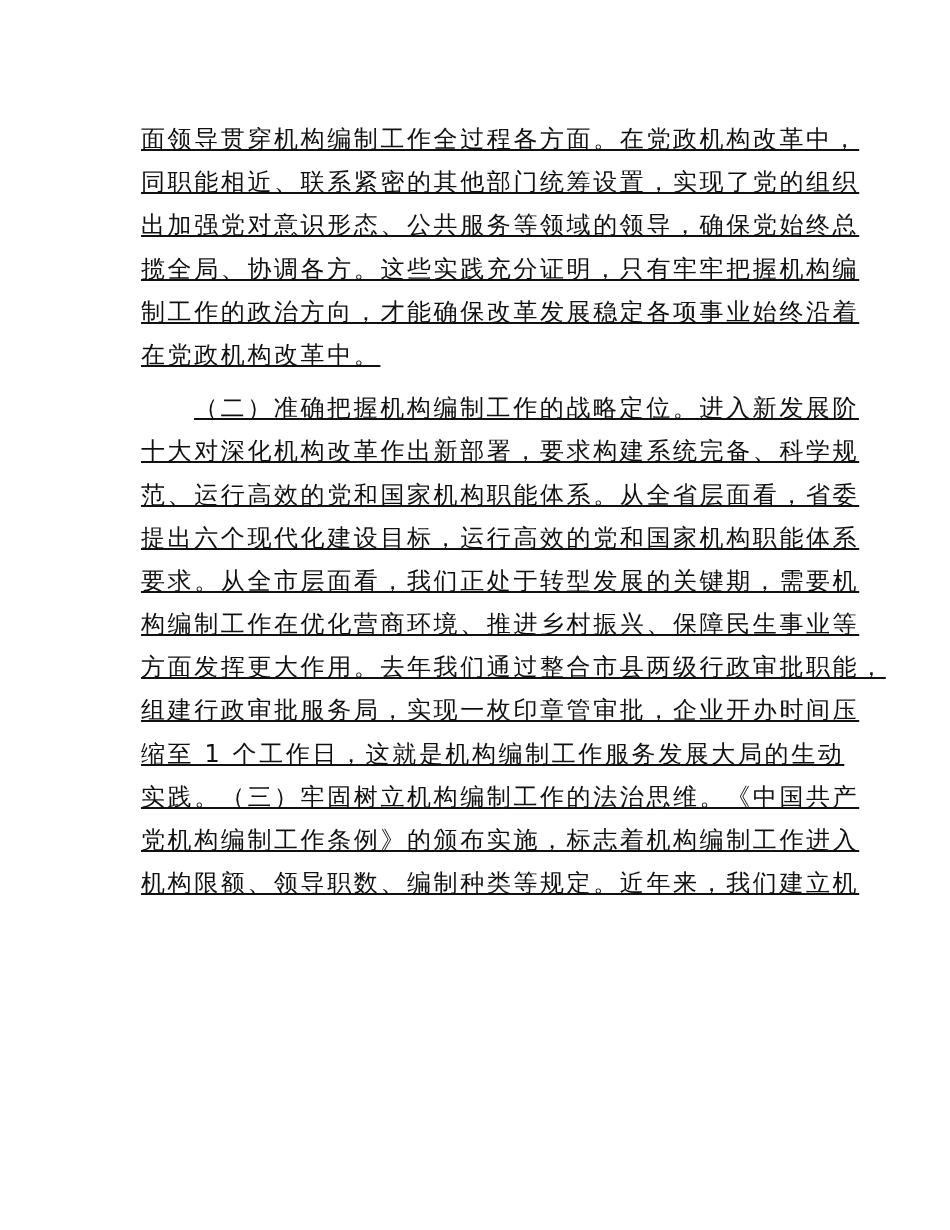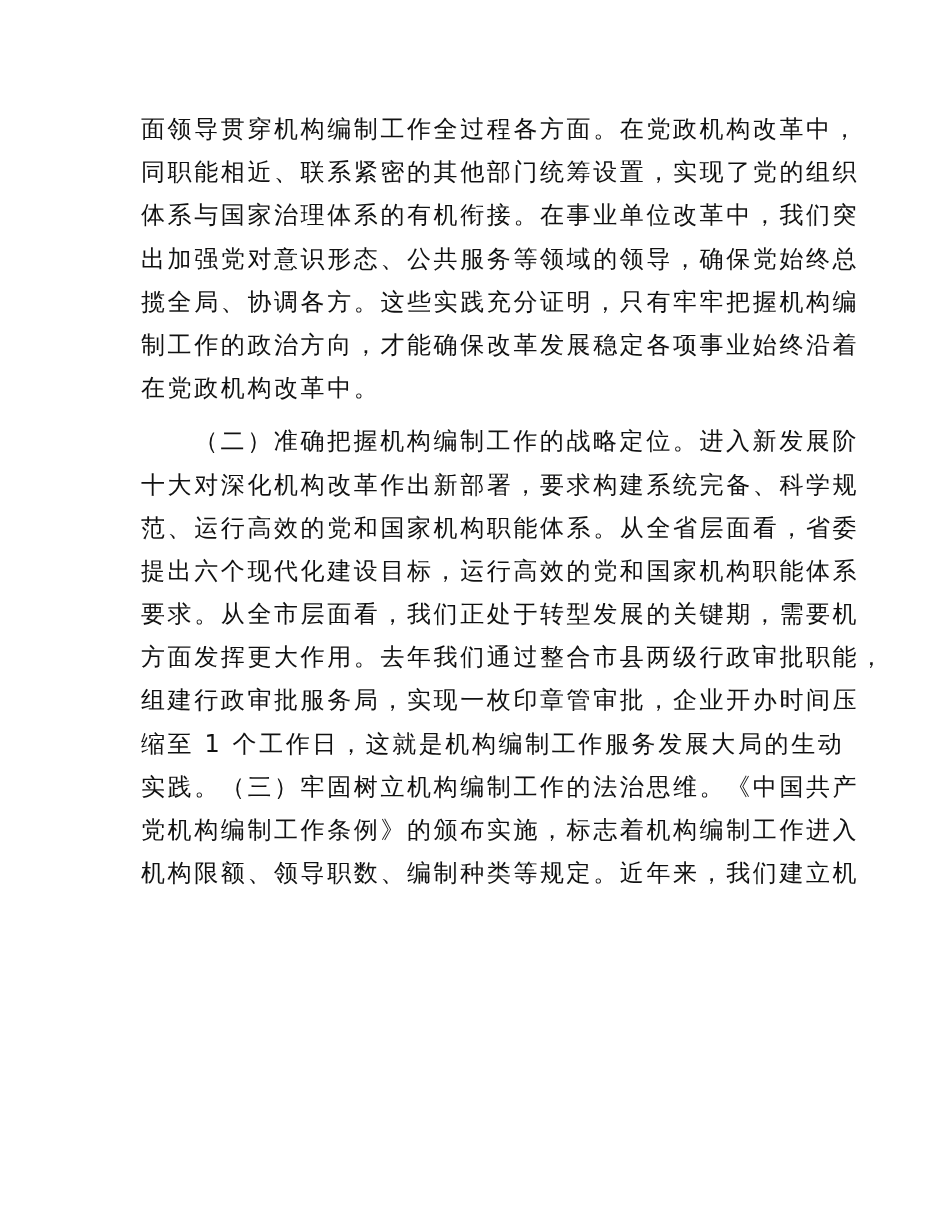--- a/index.html
+++ b/index.html
@@ -19,22 +19,23 @@
     position: absolute;
     left: 0;
     top: 0;
     width: 950px;
     height: 1230px;
     background: #ffffff;
   }
   .body-text {
     position: absolute;
     left: 141px;
-    top: 108px;
+    top: 118px;
     width: 690px;
+    text-decoration: underline;
   }
   .para {
     margin: 0;
   }
   .line {
     display: block;
     height: 43.2px;
     line-height: 43.2px;
     font-size: 24px;
     letter-spacing: 2.6px;
@@ -49,33 +50,33 @@
 </style>
 </head>
 <body>
 
 <div class="page">
   <div class="body-text">
 
     <p class="para">
       <span class="line">面领导贯穿机构编制工作全过程各方面。在党政机构改革中，</span>
       <span class="line">同职能相近、联系紧密的其他部门统筹设置，实现了党的组织</span>
-      <span class="line">体系与国家治理体系的有机衔接。在事业单位改革中，我们突</span>
       <span class="line">出加强党对意识形态、公共服务等领域的领导，确保党始终总</span>
       <span class="line">揽全局、协调各方。这些实践充分证明，只有牢牢把握机构编</span>
       <span class="line">制工作的政治方向，才能确保改革发展稳定各项事业始终沿着</span>
       <span class="line">在党政机构改革中。</span>
     </p>
 
     <p class="para">
       <span class="line indent">（二）准确把握机构编制工作的战略定位。进入新发展阶</span>
       <span class="line">十大对深化机构改革作出新部署，要求构建系统完备、科学规</span>
       <span class="line">范、运行高效的党和国家机构职能体系。从全省层面看，省委</span>
       <span class="line">提出六个现代化建设目标，运行高效的党和国家机构职能体系</span>
       <span class="line">要求。从全市层面看，我们正处于转型发展的关键期，需要机</span>
+      <span class="line">构编制工作在优化营商环境、推进乡村振兴、保障民生事业等</span>
       <span class="line">方面发挥更大作用。去年我们通过整合市县两级行政审批职能，</span>
       <span class="line">组建行政审批服务局，实现一枚印章管审批，企业开办时间压</span>
       <span class="line">缩至 1 个工作日，这就是机构编制工作服务发展大局的生动</span>
       <span class="line">实践。（三）牢固树立机构编制工作的法治思维。《中国共产</span>
       <span class="line">党机构编制工作条例》的颁布实施，标志着机构编制工作进入</span>
       <span class="line">机构限额、领导职数、编制种类等规定。近年来，我们建立机</span>
     </p>
 
   </div>
 </div>

